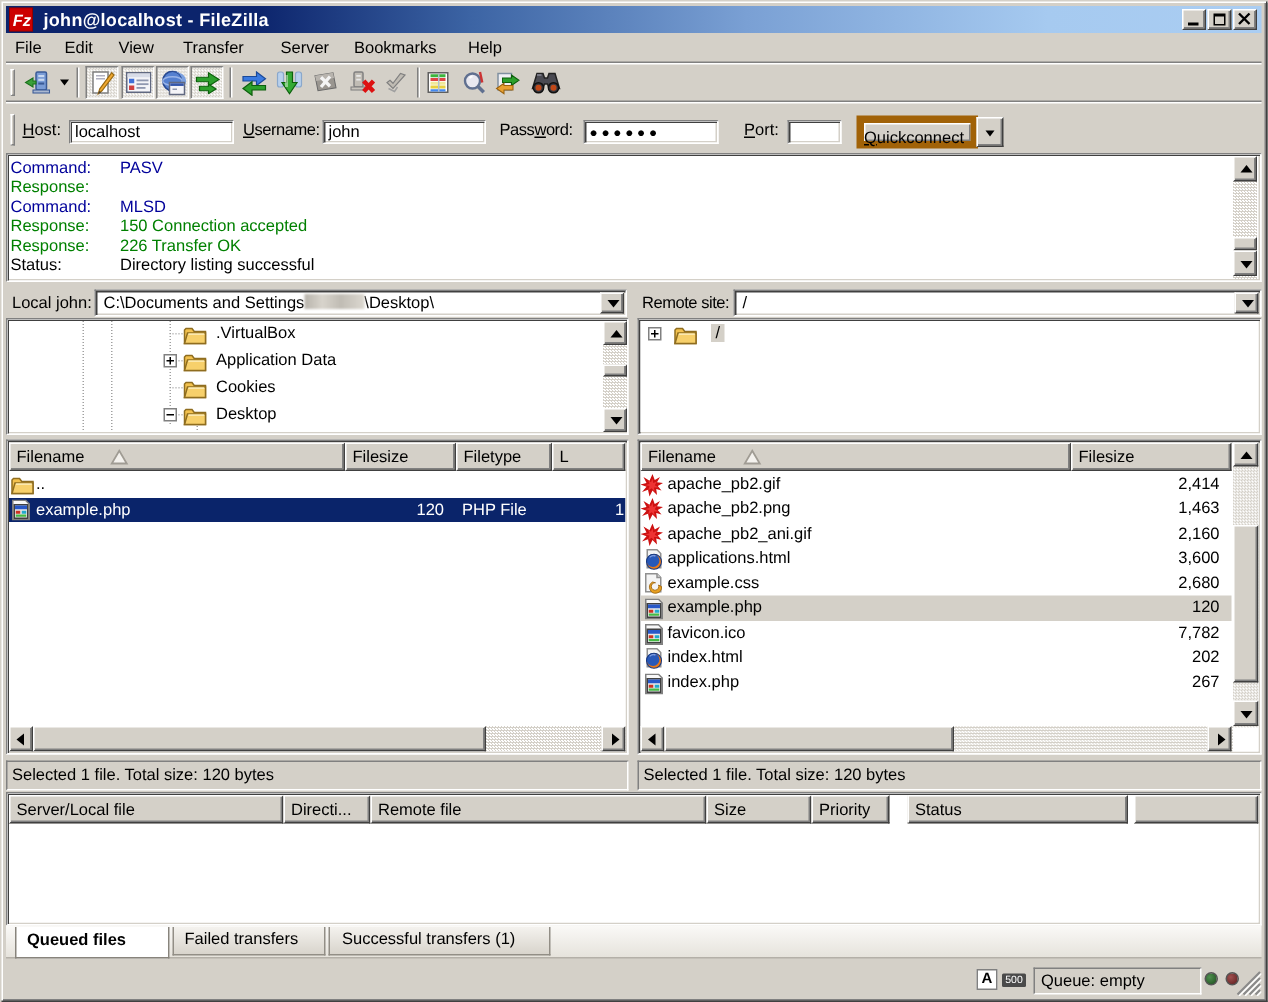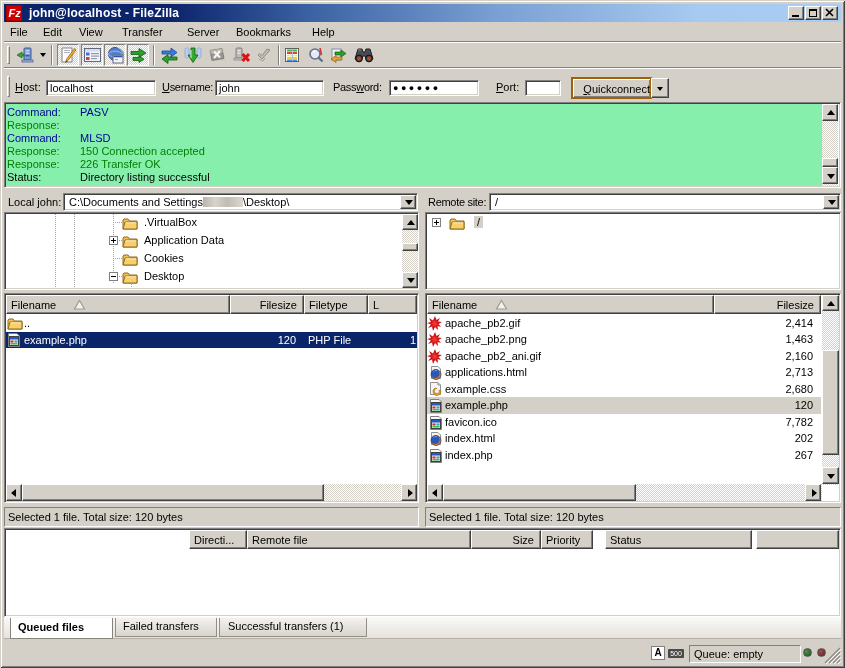--- a/index.html
+++ b/index.html
@@ -30,21 +30,21 @@
 .tri { position:absolute; width:0; height:0; }
 .tu { border-left:4px solid transparent; border-right:4px solid transparent; border-bottom:5px solid #000; }
 .td { border-left:4px solid transparent; border-right:4px solid transparent; border-top:5px solid #000; }
 .tl { border-top:4px solid transparent; border-bottom:4px solid transparent; border-right:5px solid #000; }
 .tr { border-top:4px solid transparent; border-bottom:4px solid transparent; border-left:5px solid #000; }
 
 .hc { position:absolute; top:0; height:19px; background:#d4d0c8; line-height:18px;
   border-top:1px solid #fff; border-left:1px solid #fff; border-bottom:1px solid #404040;
   border-right:1px solid #404040; box-shadow: inset -1px -1px 0 #808080;
   padding-left:4px; overflow:hidden; white-space:nowrap; }
-.hcr { text-align:right; padding-right:6px; }
+.hcr { padding-right:6px; }
 
 #title { left:4px; top:4px; width:837px; height:18px;
   background:linear-gradient(90deg,#0c246c 0%, #0c246c 20%, #3c64a4 37%, #7aa0d4 59%, #a6caf0 83%, #aacdf2 100%); }
 #title .txt { position:absolute; left:25px; top:2px; color:#fff; font-size:12px; font-weight:bold; letter-spacing:0.2px; }
 .tbtn { position:absolute; top:2px; width:16px; height:14px; background:#d4d0c8;
   border-top:1px solid #fff; border-left:1px solid #fff; border-bottom:1px solid #404040;
   border-right:1px solid #404040; box-shadow: inset -1px -1px 0 #808080; }
 
 #menu { left:4px; top:22px; width:837px; height:19px; }
 #menu span { position:absolute; top:4px; }
@@ -250,28 +250,28 @@
   <div id="qc" class="abs" style="left:4px;top:68px;width:837px;height:33px">
     <div class="grip" style="left:3px;top:8px;height:21px"></div>
     <span class="abs" style="left:11px;top:13px"><u>H</u>ost:</span>
     <div class="field abs" style="left:42px;top:12px;width:110px;height:16px;line-height:14px;padding-left:3px">localhost</div>
     <span class="abs" style="left:158px;top:13px;letter-spacing:-0.3px"><u>U</u>sername:</span>
     <div class="field abs" style="left:211px;top:12px;width:109px;height:16px;line-height:14px;padding-left:3px">john</div>
     <span class="abs" style="left:329px;top:13px;letter-spacing:-0.3px">Pass<u>w</u>ord:</span>
     <div class="field abs" style="left:385px;top:12px;width:90px;height:16px;line-height:15px;padding-left:3px;font-size:9px;letter-spacing:2.5px">●●●●●●</div>
     <span class="abs" style="left:492px;top:13px"><u>P</u>ort:</span>
     <div class="field abs" style="left:521px;top:12px;width:36px;height:16px"></div>
-    <div class="abs" style="left:567px;top:9px;width:81px;height:22px;border:2px solid #a16207;background:#d4d0c8;box-shadow:inset 1px 1px 0 #fff, inset -1px -1px 0 #808080;text-align:right;line-height:20px"><u>Q</u>uickconnect</div>
+    <div class="abs" style="left:567px;top:9px;width:81px;height:22px;border:5px solid #a16207;background:#d4d0c8;box-shadow:inset 1px 1px 0 #fff, inset -1px -1px 0 #808080;text-align:left;line-height:20px"><u>Q</u>uickconnect</div>
     <div class="raised abs" style="left:647px;top:10px;width:18px;height:20px">
       <div class="tri td" style="left:5px;top:8px;border-left-width:3px;border-right-width:3px;border-top-width:4px"></div>
     </div>
   </div>
 
   <div class="sunken abs" style="left:4px;top:102px;width:837px;height:86px"></div>
-  <div class="abs" style="left:6px;top:104px;width:816px;height:82px;background:#86efac;overflow:hidden">
+  <div class="abs" style="left:6px;top:104px;width:816px;height:82px;background:#ffffff;overflow:hidden">
     <div style="position:absolute;left:1px;top:2px;line-height:13px;color:#00009a">Command:</div>
     <div style="position:absolute;left:74px;top:2px;line-height:13px;color:#00009a">PASV</div>
     <div style="position:absolute;left:1px;top:15px;line-height:13px;color:#008000">Response:</div>
     <div style="position:absolute;left:1px;top:28px;line-height:13px;color:#00009a">Command:</div>
     <div style="position:absolute;left:74px;top:28px;line-height:13px;color:#00009a">MLSD</div>
     <div style="position:absolute;left:1px;top:41px;line-height:13px;color:#008000">Response:</div>
     <div style="position:absolute;left:74px;top:41px;line-height:13px;color:#008000">150 Connection accepted</div>
     <div style="position:absolute;left:1px;top:54px;line-height:13px;color:#008000">Response:</div>
     <div style="position:absolute;left:74px;top:54px;line-height:13px;color:#008000">226 Transfer OK</div>
     <div style="position:absolute;left:1px;top:67px;line-height:13px;color:#000">Status:</div>
@@ -407,21 +407,21 @@
     <div class="row szr" style="top:36px">1,463</div>
     <svg class="icon" width="17" height="16" style="left:0px;top:54px">
         <use href="#feather"></use>
       </svg>
     <div class="row" style="left:18px;top:53px">apache_pb2_ani.gif</div>
     <div class="row szr" style="top:53px">2,160</div>
     <svg class="icon" width="14" height="14" style="left:2px;top:71px">
         <use href="#htmlicon"></use>
       </svg>
     <div class="row" style="left:18px;top:69px">applications.html</div>
-    <div class="row szr" style="top:69px">2,713</div>
+    <div class="row szr" style="top:69px">3,600</div>
     <svg class="icon" width="14" height="14" style="left:2px;top:87px">
         <use href="#cssicon"></use>
       </svg>
     <div class="row" style="left:18px;top:86px">example.css</div>
     <div class="row szr" style="top:86px">2,680</div>
     <div class="abs" style="left:0;top:102px;width:394px;height:17px;background:#d4d0c8"></div>
     <svg class="icon" width="15" height="14" style="left:2px;top:104px">
         <use href="#phpicon"></use>
       </svg>
     <div class="row" style="left:18px;top:102px">example.php</div>
@@ -459,20 +459,21 @@
     <div class="sb" style="left:378px;top:189px;width:16px;height:17px">
         <div class="tri tr" style="left:6px;top:4px"></div>
       </div>
   </div>
 
   <div class="sunken1 abs" style="left:4px;top:507px;width:415px;height:20px;background:#d4d0c8;line-height:18px;padding-left:3px">Selected 1 file. Total size: 120 bytes</div>
   <div class="sunken1 abs" style="left:425px;top:507px;width:416px;height:20px;background:#d4d0c8;line-height:18px;padding-left:3px">Selected 1 file. Total size: 120 bytes</div>
 
   <div class="sunken abs" style="left:4px;top:528px;width:837px;height:89px"></div>
   <div class="abs" style="left:6px;top:530px;width:833px;height:85px;background:#fff;overflow:hidden" id="queue">
+    <div class="hc" style="left:0;width:183px">Server/Local file</div>
     <div class="hc" style="left:183px;width:58px">Directi...</div>
     <div class="hc" style="left:241px;width:224px">Remote file</div>
     <div class="hc hcr" style="left:465px;width:70px">Size</div>
     <div class="hc" style="left:535px;width:52px">Priority</div>
     <div class="hc" style="left:599px;width:147px">Status</div>
     <div class="hc" style="left:750px;width:83px"></div>
   </div>
 
   <div class="abs" style="left:4px;top:617px;width:837px;height:22px;background:linear-gradient(180deg,#faf9f7,#e6e3dc);border-bottom:1px solid #b4b0a8"></div>
   <div class="abs" style="left:10px;top:618px;width:103px;height:21px;background:#fff;border-left:1px solid #88847c;border-right:1px solid #88847c;border-bottom:1px solid #88847c;line-height:19px;padding-left:7px;font-weight:bold">Queued files</div>

